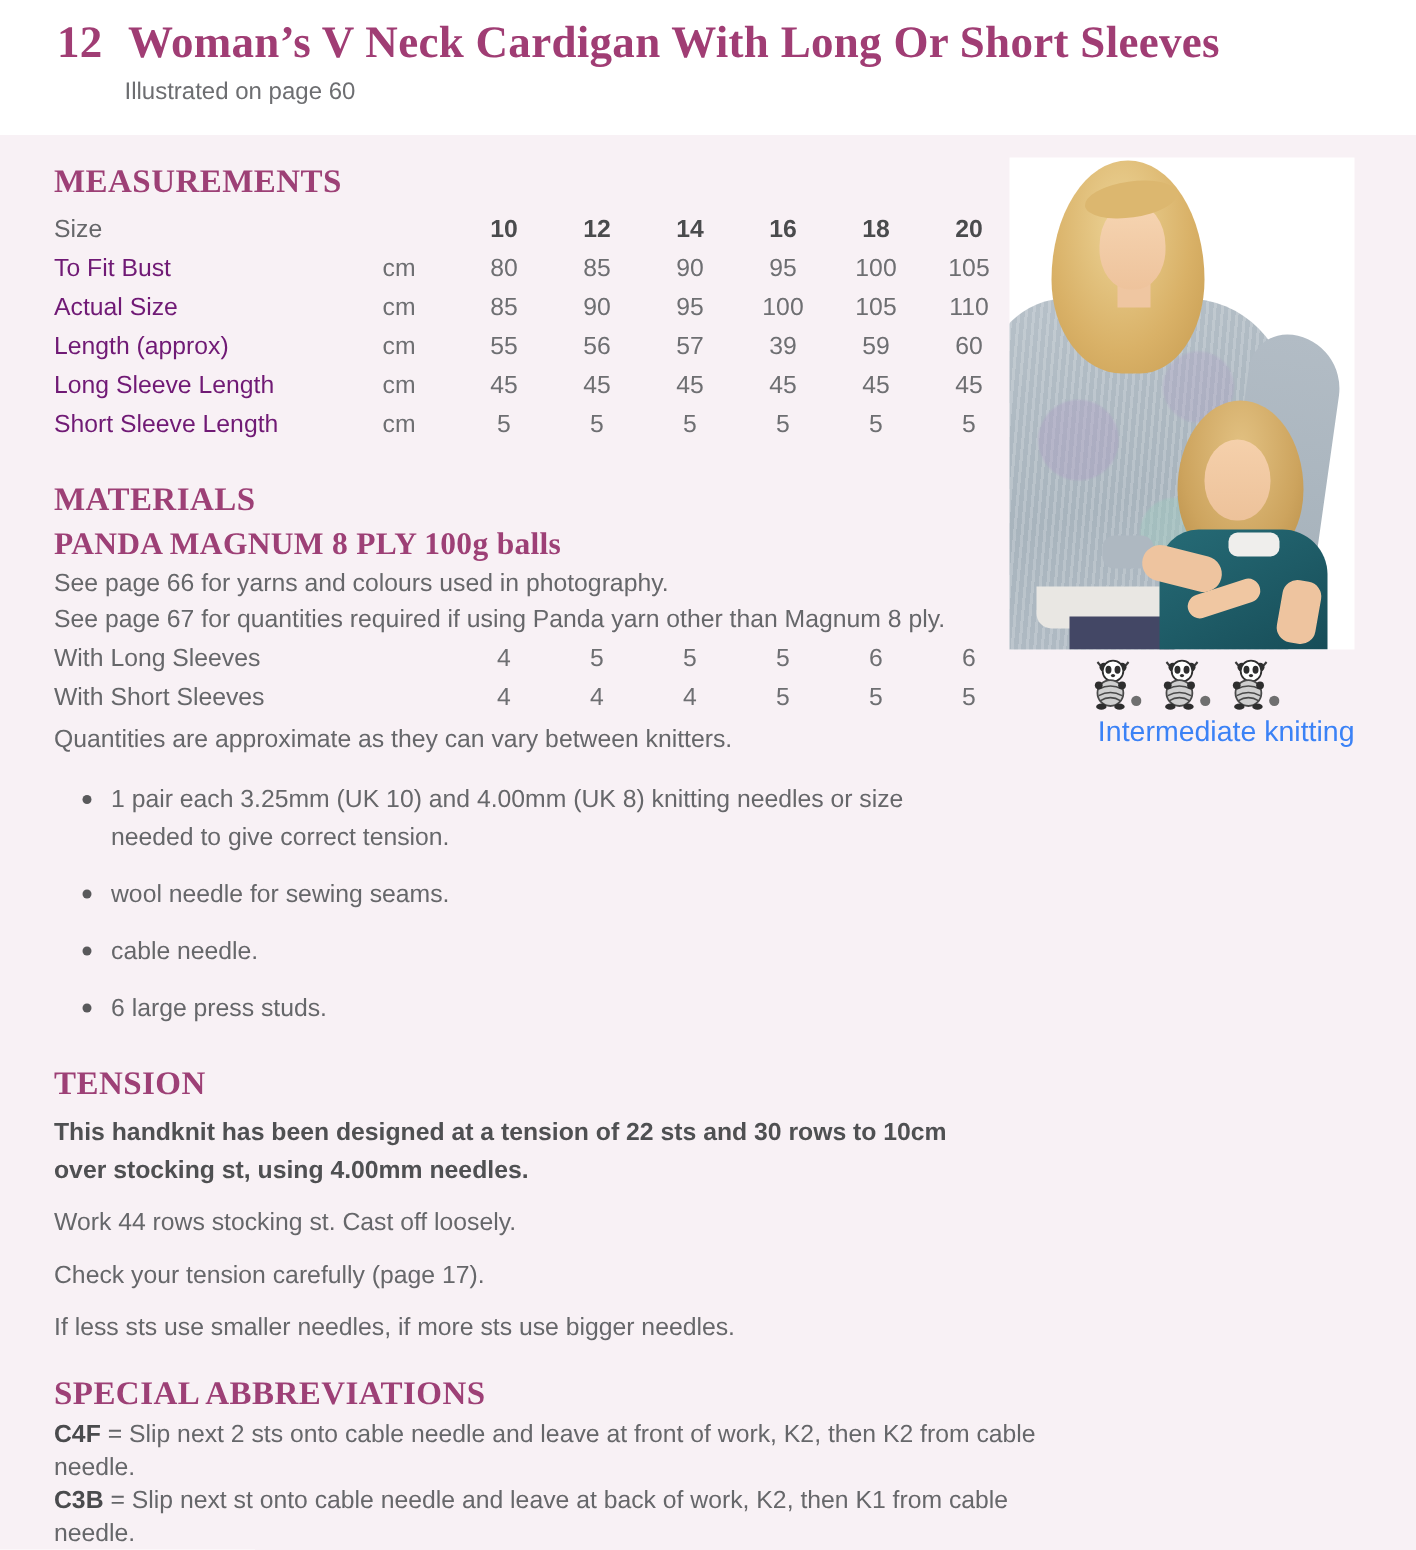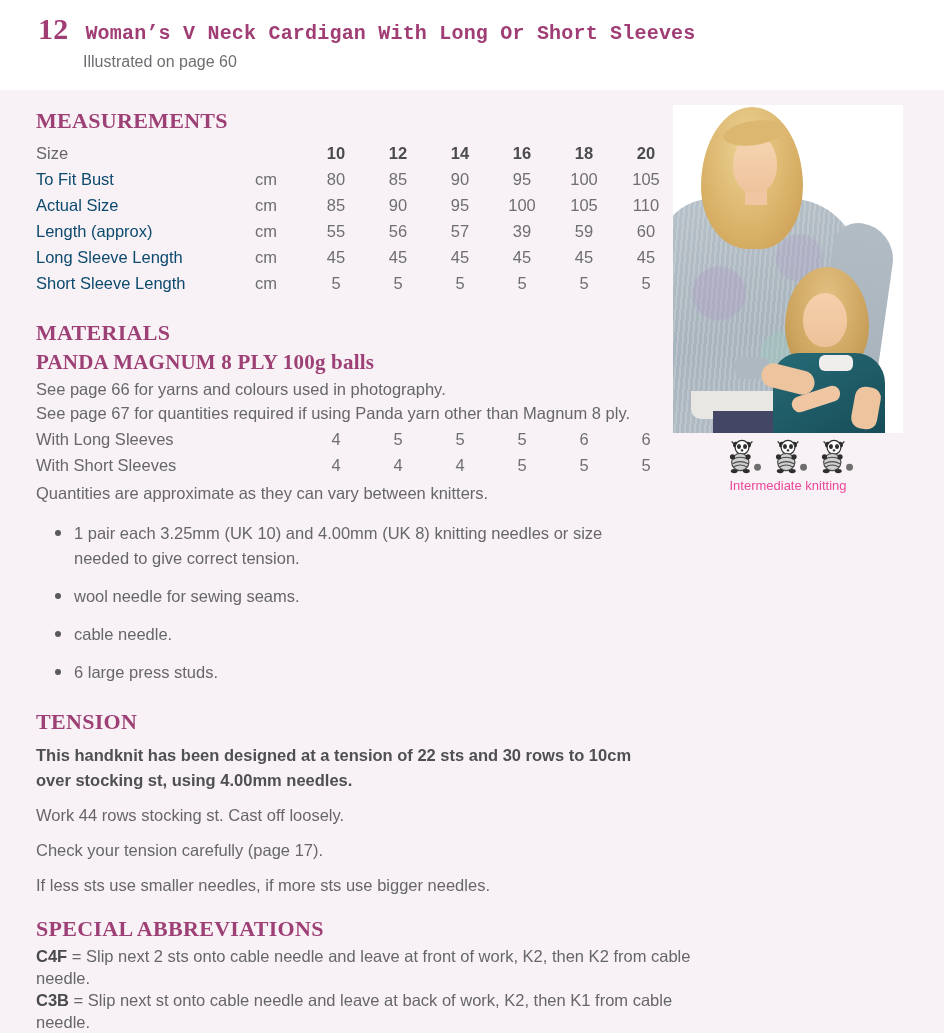--- a/index.html
+++ b/index.html
@@ -10,37 +10,37 @@
     color:#66676a;
     -webkit-font-smoothing:antialiased;
   }
   .pink-bg { position:absolute; left:0; top:90px; width:944px; height:943px; background:#f8f1f5; }
 
   
   header { position:absolute; left:38px; top:12px; z-index:2; }
   .title-row { display:flex; gap:17px; align-items:baseline;
     font-family:"Liberation Serif", serif; font-weight:bold; font-size:30px;
     color:#a03d74; letter-spacing:0.2px; }
-  .title-row h1 { font-size:20px; margin:0; font-weight:bold;font-family:Liberation Mono, monospace; }
+  .title-row h1 { font-size:30px; margin:0; font-weight:bold; }
   .subtitle { margin:7px 0 0 45px; font-size:16px; color:#6d6e71; }
 
   
   .left-col { position:absolute; left:36px; top:100px; width:700px; z-index:2; font-size:16.5px; }
   h2 { font-family:"Liberation Serif", serif; color:#9d4076; font-size:22px;
        font-weight:bold; margin:0; letter-spacing:0.3px; }
   h3 { font-family:"Liberation Serif", serif; color:#9d4076; font-size:21px;
        font-weight:bold; margin:4px 0 3px; letter-spacing:0.2px; }
   #h-meas { margin:8px 0 6px; }
   #h-mat  { margin:24px 0 0; }
   #h-ten  { margin:24px 0 8px; }
   #h-sa   { margin:20px 0 3px; }
 
   table { border-collapse:collapse; }
   td { height:26px; padding:0; font-size:16.5px; color:#6e6f72; }
-  td.lbl  { width:219px; color:#0c4a6e; }
+  td.lbl  { width:219px; color:#701a75; }
   td.unit { width:50px; }
   td.num  { width:62px; text-align:center; }
   .size-row td { font-weight:bold; color:#4a4b4d; }
   .size-row td.lbl { font-weight:normal; color:#66676a; }
   table.mat td.lbl2 { width:269px; color:#66676a; }
 
   .note { margin:1px 0; line-height:23px; }
   .nowrap { white-space:nowrap; }
   #note3 { margin-top:4px; }
 
@@ -95,21 +95,21 @@
     border-radius:8px; transform:rotate(-18deg); }
   .w-cuff { left:62px; top:252px; width:34px; height:22px; background:#aeb8c1; border-radius:8px; }
   .w-hand { left:88px; top:262px; width:54px; height:24px; background:#eec49f;
     border-radius:12px; transform:rotate(14deg); }
   .w-hand2 { left:180px; top:282px; width:26px; height:42px; background:#eec49f;
     border-radius:10px; transform:rotate(10deg); }
 
   
   .badge { position:absolute; left:673px; top:437px; width:230px; text-align:center; z-index:2; }
   .pandas { display:flex; justify-content:center; gap:8px; height:38px; }
-  .caption { margin:3px 0 0; font-size:13px; color:#ec4899; }
+  .caption { margin:3px 0 0; font-size:19px; color:#3b82f6;text-align:right; }
 </style>
 </head>
 <body>
 
 <div class="pink-bg"></div>
 
 <header>
   <div class="title-row">
     <span>12</span>
     <h1>Woman’s V Neck Cardigan With Long Or Short Sleeves</h1>

